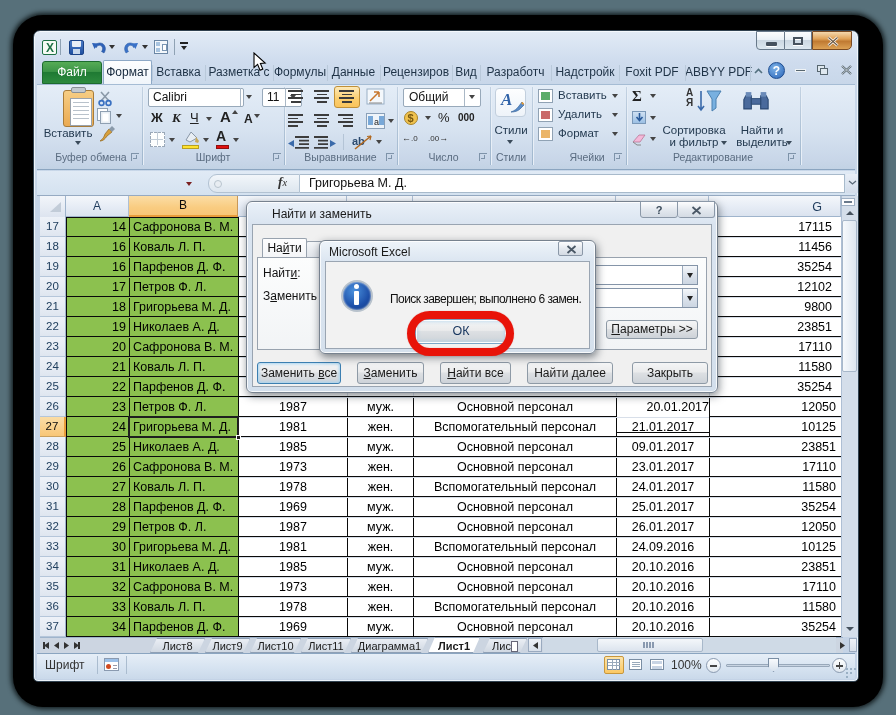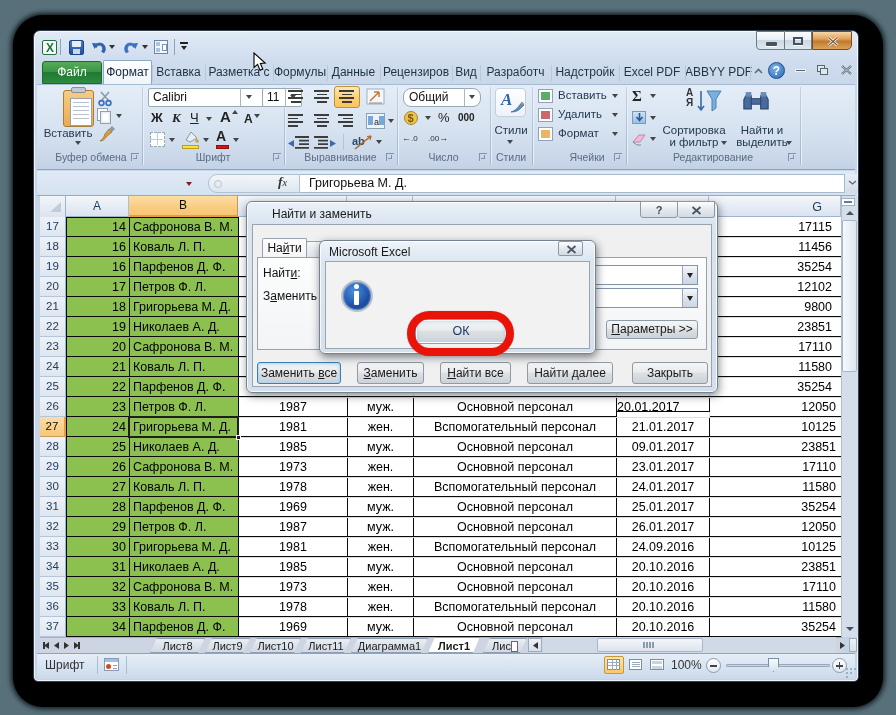--- a/index.html
+++ b/index.html
@@ -56,21 +56,21 @@
 <div class="ab" style="left:42px;top:61px;width:60px;height:23px;border-radius:3px 3px 0 0;background:linear-gradient(#56ac55,#3c9447 45%,#1f7a33 50%,#2d8a3e);border:1px solid #1c6b2e;color:#fff;font-size:12px;text-align:center;line-height:21px">Файл</div>
 <div class="ab" style="left:103px;top:60px;width:49px;height:24px;border-radius:2px 2px 0 0;background:linear-gradient(#fdfeff,#f0f5fa);border:1px solid #8da8c6;border-bottom:none;color:#15283c;font-size:12px;text-align:center;line-height:23px">Формат</div>
 <div class="ab" style="left:152px;top:62px;width:53px;height:22px;color:#1f3347;font-size:12px;text-align:center;line-height:21px;white-space:nowrap">Вставка</div>
 <div class="ab" style="left:205px;top:62px;width:68px;height:22px;color:#1f3347;font-size:12px;text-align:center;line-height:21px;white-space:nowrap">Разметка с</div>
 <div class="ab" style="left:273px;top:62px;width:54px;height:22px;color:#1f3347;font-size:12px;text-align:center;line-height:21px;white-space:nowrap">Формулы</div>
 <div class="ab" style="left:327px;top:62px;width:53px;height:22px;color:#1f3347;font-size:12px;text-align:center;line-height:21px;white-space:nowrap">Данные</div>
 <div class="ab" style="left:380px;top:62px;width:72px;height:22px;color:#1f3347;font-size:12px;text-align:center;line-height:21px;white-space:nowrap">Рецензиров</div>
 <div class="ab" style="left:452px;top:62px;width:28px;height:22px;color:#1f3347;font-size:12px;text-align:center;line-height:21px;white-space:nowrap">Вид</div>
 <div class="ab" style="left:480px;top:62px;width:71px;height:22px;color:#1f3347;font-size:12px;text-align:center;line-height:21px;white-space:nowrap">Разработч</div>
 <div class="ab" style="left:551px;top:62px;width:68px;height:22px;color:#1f3347;font-size:12px;text-align:center;line-height:21px;white-space:nowrap">Надстройк</div>
-<div class="ab" style="left:619px;top:62px;width:66px;height:22px;color:#1f3347;font-size:12px;text-align:center;line-height:21px;white-space:nowrap">Excel PDF</div>
+<div class="ab" style="left:619px;top:62px;width:66px;height:22px;color:#1f3347;font-size:12px;text-align:center;line-height:21px;white-space:nowrap">Foxit PDF</div>
 <div class="ab" style="left:685px;top:62px;width:65px;height:22px;color:#1f3347;font-size:12px;text-align:center;line-height:21px;white-space:nowrap">ABBYY PDF</div>
 <div class="ab" style="left:152px;top:65px;width:1px;height:16px;background:#b9c9da"></div>
 <div class="ab" style="left:205px;top:65px;width:1px;height:16px;background:#b9c9da"></div>
 <div class="ab" style="left:273px;top:65px;width:1px;height:16px;background:#b9c9da"></div>
 <div class="ab" style="left:327px;top:65px;width:1px;height:16px;background:#b9c9da"></div>
 <div class="ab" style="left:380px;top:65px;width:1px;height:16px;background:#b9c9da"></div>
 <div class="ab" style="left:452px;top:65px;width:1px;height:16px;background:#b9c9da"></div>
 <div class="ab" style="left:480px;top:65px;width:1px;height:16px;background:#b9c9da"></div>
 <div class="ab" style="left:551px;top:65px;width:1px;height:16px;background:#b9c9da"></div>
 <div class="ab" style="left:619px;top:65px;width:1px;height:16px;background:#b9c9da"></div>
@@ -136,21 +136,21 @@
       <circle cx="4.5" cy="13" r="2.4" fill="none" stroke="#3a71c1" stroke-width="1.7"></circle>
       <circle cx="11.5" cy="13" r="2.4" fill="none" stroke="#3a71c1" stroke-width="1.7"></circle>
     </svg>
 <div class="ab" style="left:97px;top:108px;width:11px;height:13px;background:#fff;border:1px solid #8fa0b2"></div>
     <div class="ab" style="left:100px;top:111px;width:11px;height:13px;background:#fff;border:1px solid #8fa0b2;box-shadow:inset 0 0 0 1.5px #e8eef4"></div>
 <div class="ab tri-d" style="left:116px;top:114px"></div>
 <svg class="ab" style="left:97px;top:125px" width="21" height="19" viewBox="0 0 21 19">
       <path d="M3 16 C6 14, 7 12, 8 9 L12 4 L15 7 L10 11 C8 14, 6 16, 3 16 Z" fill="#d8a03c" stroke="#9a7028" stroke-width=".8"></path>
       <path d="M12 4 L15 7 L18 4 L15 1 Z" fill="#8a9aaa"></path>
     </svg>
-<div class="ab" style="left:148px;top:88px;width:126px;height:19px;background:#fff;border:1px solid #98a9ba;border-radius:2px;font-size:12px;color:#111;padding:1px 4px">Calibri</div>
+<div class="ab" style="left:148px;top:88px;width:96px;height:19px;background:#fff;border:1px solid #98a9ba;border-radius:2px;font-size:12px;color:#111;padding:1px 4px">Calibri</div>
 <div class="ab" style="left:240px;top:88px;width:17px;height:18px;border-left:1px solid #aab8c6">
       <div class="ab tri-d" style="left:5px;top:7px"></div>
     </div>
 <div class="ab" style="left:262px;top:88px;width:40px;height:19px;background:#fff;border:1px solid #98a9ba;border-radius:2px;font-size:12px;color:#111;padding:1px 4px">11</div>
 <div class="ab" style="left:285px;top:88px;width:16px;height:18px;border-left:1px solid #aab8c6">
       <div class="ab tri-d" style="left:4px;top:7px"></div>
     </div>
 <div class="ab" style="left:151px;top:110px;width:15px;font-weight:bold;font-size:13px;color:#222">Ж</div>
 <div class="ab" style="left:172px;top:110px;width:15px;font-style:italic;font-weight:bold;font-size:13px;color:#222;font-family:'Liberation Serif',serif">К</div>
 <div class="ab" style="left:190px;top:110px;width:15px;text-decoration:underline;font-size:13px;color:#222">Ч</div>
@@ -229,21 +229,21 @@
       <path d="M1 1 L15 1 M5 4.6 L15 4.6 M5 8.2 L15 8.2 M1 11.8 L15 11.8" stroke="#3c3c3c" stroke-width="1.8"></path>
       <path d="M17 4 L23 7.5 L17 11 Z" fill="#3a6aaa"></path>
     </svg>
 <div class="ab" style="left:343px;top:134px;width:1px;height:16px;background:#b4c4d6"></div>
 <svg class="ab" style="left:352px;top:133px" width="22" height="18" viewBox="0 0 22 18">
       <text x="0" y="12" font-size="11" font-weight="bold" fill="#2c4a6e">ab</text>
       <path d="M3 16 L19 3" stroke="#b06820" stroke-width="1.6"></path>
       <path d="M19 3 L15 3.5 M19 3 L18 7" stroke="#b06820" stroke-width="1.2"></path>
     </svg>
     <div class="ab tri-d" style="left:376px;top:140px"></div>
-<div class="ab" style="left:403px;top:88px;width:78px;height:19px;background:#fff;border:1px solid #98a9ba;border-radius:8px;font-size:12px;color:#111;padding:1px 5px">Общий</div>
+<div class="ab" style="left:403px;top:88px;width:78px;height:19px;background:#fff;border:1px solid #98a9ba;border-radius:2px;font-size:12px;color:#111;padding:1px 5px">Общий</div>
 <div class="ab" style="left:464px;top:88px;width:16px;height:18px;border-left:1px solid #aab8c6">
       <div class="ab tri-d" style="left:4px;top:7px"></div>
     </div>
 <svg class="ab" style="left:403px;top:110px" width="20" height="17" viewBox="0 0 20 17">
       <circle cx="8" cy="8" r="6.5" fill="#f0c24e" stroke="#a8842a" stroke-width="1"></circle>
       <text x="4.5" y="12" font-size="11" fill="#7a5a10" font-weight="bold">$</text>
     </svg>
 <div class="ab tri-d" style="left:425px;top:116px"></div>
 <div class="ab" style="left:438px;top:110px;font-size:13px;color:#222">%</div>
 <div class="ab" style="left:458px;top:112px;font-size:10px;font-weight:bold;color:#222;letter-spacing:0">000</div>
@@ -435,21 +435,21 @@
 <div class="cell" style="left:710px;top:318px;width:127px;height:19px;text-align:right;padding-right:5px">23851</div>
 <div class="cell" style="left:239px;top:338px;width:602px;height:19px;border-bottom:1.5px solid #0a0a0a"></div>
 <div class="cell" style="left:710px;top:338px;width:127px;height:19px;text-align:right;padding-right:5px">17110</div>
 <div class="cell" style="left:239px;top:358px;width:602px;height:19px;border-bottom:1.5px solid #0a0a0a"></div>
 <div class="cell" style="left:710px;top:358px;width:127px;height:19px;text-align:right;padding-right:5px">11580</div>
 <div class="cell" style="left:239px;top:378px;width:602px;height:19px;border-bottom:1.5px solid #0a0a0a"></div>
 <div class="cell" style="left:710px;top:378px;width:127px;height:19px;text-align:right;padding-right:5px">35254</div>
 <div class="cell" style="left:239px;top:398px;width:109px;height:19px;text-align:center;border-right:1px solid #0a0a0a;border-bottom:1.5px solid #0a0a0a">1987</div>
 <div class="cell" style="left:348px;top:398px;width:66px;height:19px;text-align:center;border-right:1px solid #0a0a0a;border-bottom:1.5px solid #0a0a0a">муж.</div>
 <div class="cell" style="left:414px;top:398px;width:203px;height:19px;text-align:center;border-right:1px solid #0a0a0a;border-bottom:1.5px solid #0a0a0a">Основной персонал</div>
-<div class="cell" style="left:617px;top:398px;width:93px;height:14px;text-align:left;border-right:1px solid #0a0a0a;border-bottom:1.5px solid #0a0a0a">20.01.2017</div>
+<div class="cell" style="left:617px;top:398px;width:93px;height:35px;text-align:right;border-right:1px solid #0a0a0a;border-bottom:1.5px solid #0a0a0a">20.01.2017</div>
 <div class="cell" style="left:710px;top:398px;width:131px;height:19px;text-align:right;padding-right:5px;border-bottom:1.5px solid #0a0a0a">12050</div>
 <div class="cell" style="left:239px;top:418px;width:109px;height:19px;text-align:center;border-right:1px solid #0a0a0a;border-bottom:1.5px solid #0a0a0a">1981</div>
 <div class="cell" style="left:348px;top:418px;width:66px;height:19px;text-align:center;border-right:1px solid #0a0a0a;border-bottom:1.5px solid #0a0a0a">жен.</div>
 <div class="cell" style="left:414px;top:418px;width:203px;height:19px;text-align:center;border-right:1px solid #0a0a0a;border-bottom:1.5px solid #0a0a0a">Вспомогательный персонал</div>
 <div class="cell" style="left:617px;top:418px;width:93px;height:19px;text-align:center;border-right:1px solid #0a0a0a;border-bottom:1.5px solid #0a0a0a">21.01.2017</div>
 <div class="cell" style="left:710px;top:418px;width:131px;height:19px;text-align:right;padding-right:5px;border-bottom:1.5px solid #0a0a0a">10125</div>
 <div class="cell" style="left:239px;top:438px;width:109px;height:19px;text-align:center;border-right:1px solid #0a0a0a;border-bottom:1.5px solid #0a0a0a">1985</div>
 <div class="cell" style="left:348px;top:438px;width:66px;height:19px;text-align:center;border-right:1px solid #0a0a0a;border-bottom:1.5px solid #0a0a0a">муж.</div>
 <div class="cell" style="left:414px;top:438px;width:203px;height:19px;text-align:center;border-right:1px solid #0a0a0a;border-bottom:1.5px solid #0a0a0a">Основной персонал</div>
 <div class="cell" style="left:617px;top:438px;width:93px;height:19px;text-align:center;border-right:1px solid #0a0a0a;border-bottom:1.5px solid #0a0a0a">09.01.2017</div>
@@ -637,17 +637,18 @@
 <div class="ab" style="left:329px;top:245px;font-size:12px;color:#1a1a1a">Microsoft Excel</div>
 <div class="ab" style="left:558px;top:241px;width:25px;height:15px;background:linear-gradient(#fdfdfe,#e4e9ef 50%,#d4dbe4);border:1px solid #8b98a8;border-radius:2px">
       <svg class="ab" style="left:7px;top:3px" width="11" height="9">
         <path d="M1.5 1 L9.5 8 M9.5 1 L1.5 8" stroke="#4a5866" stroke-width="1.8"></path>
       </svg>
     </div>
 <div class="ab" style="left:325px;top:261px;width:265px;height:88px;background:#f2f2f2;border:1px solid #9aa5b2"></div>
 <div class="ab" style="left:341px;top:280px;width:32px;height:32px;border-radius:50%;background:radial-gradient(circle at 11px 9px,#4a90dc,#1d4fa8 60%,#123a80);border:2px solid #b8c2cc;box-shadow:inset 0 0 2px #fff"></div>
 <div class="ab" style="left:354px;top:284px;width:5px;height:5px;border-radius:50%;background:#fff"></div>
 <div class="ab" style="left:354px;top:291px;width:5px;height:14px;background:#fff;border-radius:1px"></div>
+<div class="ab" style="left:390px;top:292px;font-size:12px;letter-spacing:-0.55px;color:#111">Поиск завершен; выполнено 6 замен.</div>
 <div class="btn7" style="left:415px;top:319px;width:92px;height:25px;line-height:23px;border:1px solid #7ba7c8;box-shadow:inset 0 0 0 1px #fbfdfe, inset 0 0 4px 1px #aed4ec;font-size:12.5px;color:#16355e">ОК</div>
 <div class="ab" style="left:407px;top:311px;width:107px;height:45px;border:8px solid #e81309;border-radius:23px;box-shadow:0 0 1px rgba(200,0,0,.5), inset 0 0 1px rgba(200,0,0,.5)"></div>
 <svg class="ab" style="left:253px;top:52px" width="15" height="20" viewBox="0 0 15 20">
       <path d="M1 1 L1 15.5 L4.6 12.4 L7 18.3 L9.8 17.1 L7.4 11.4 L12.2 11 Z" fill="#fff" stroke="#000" stroke-width="1.1"></path>
     </svg>
 </div>
 </body></html>

